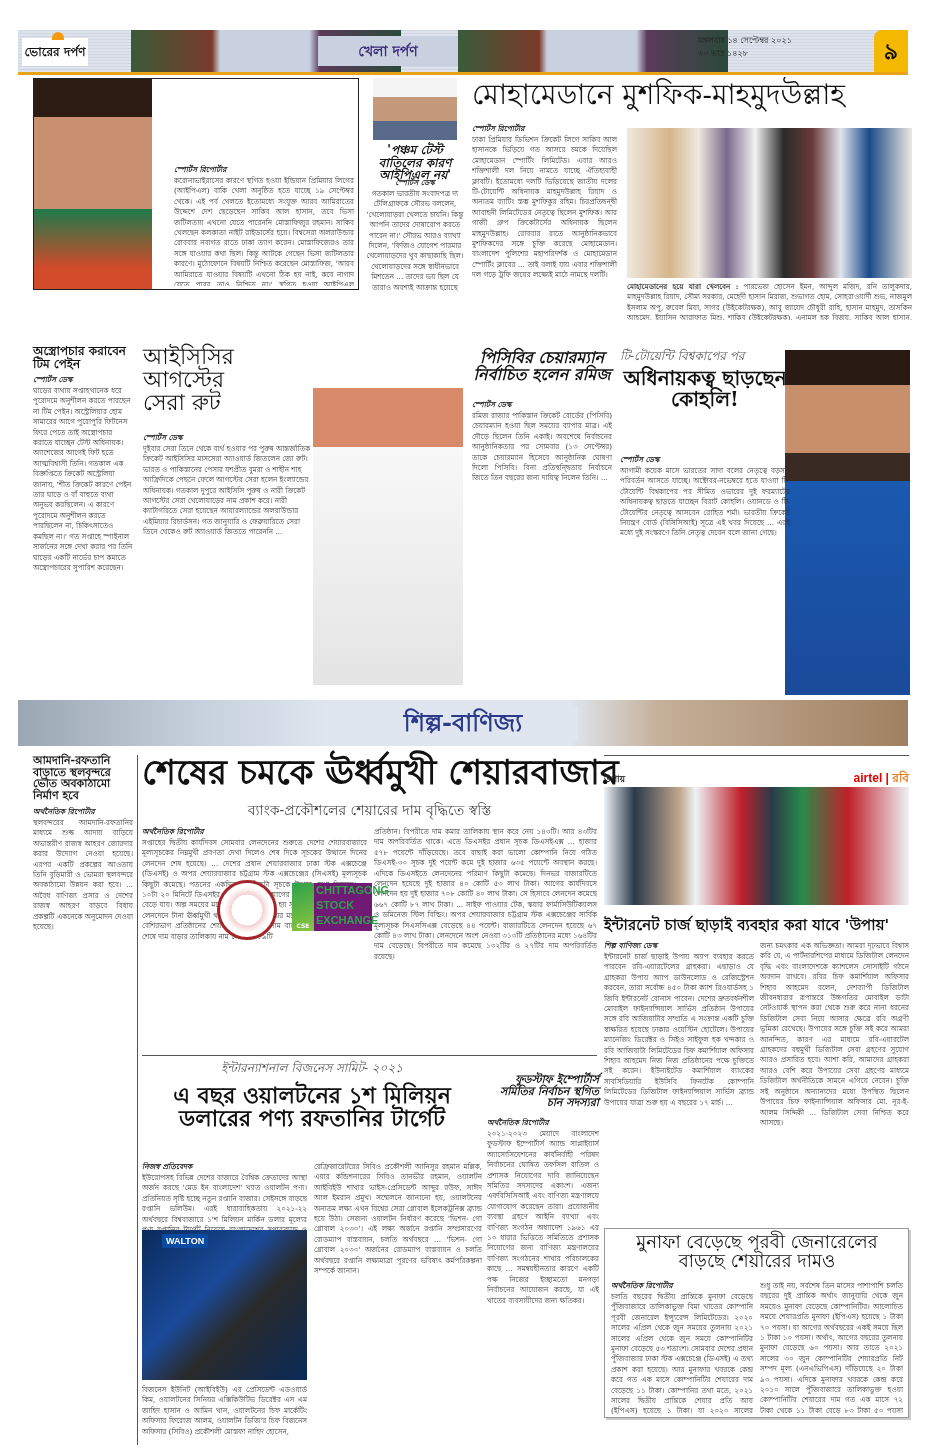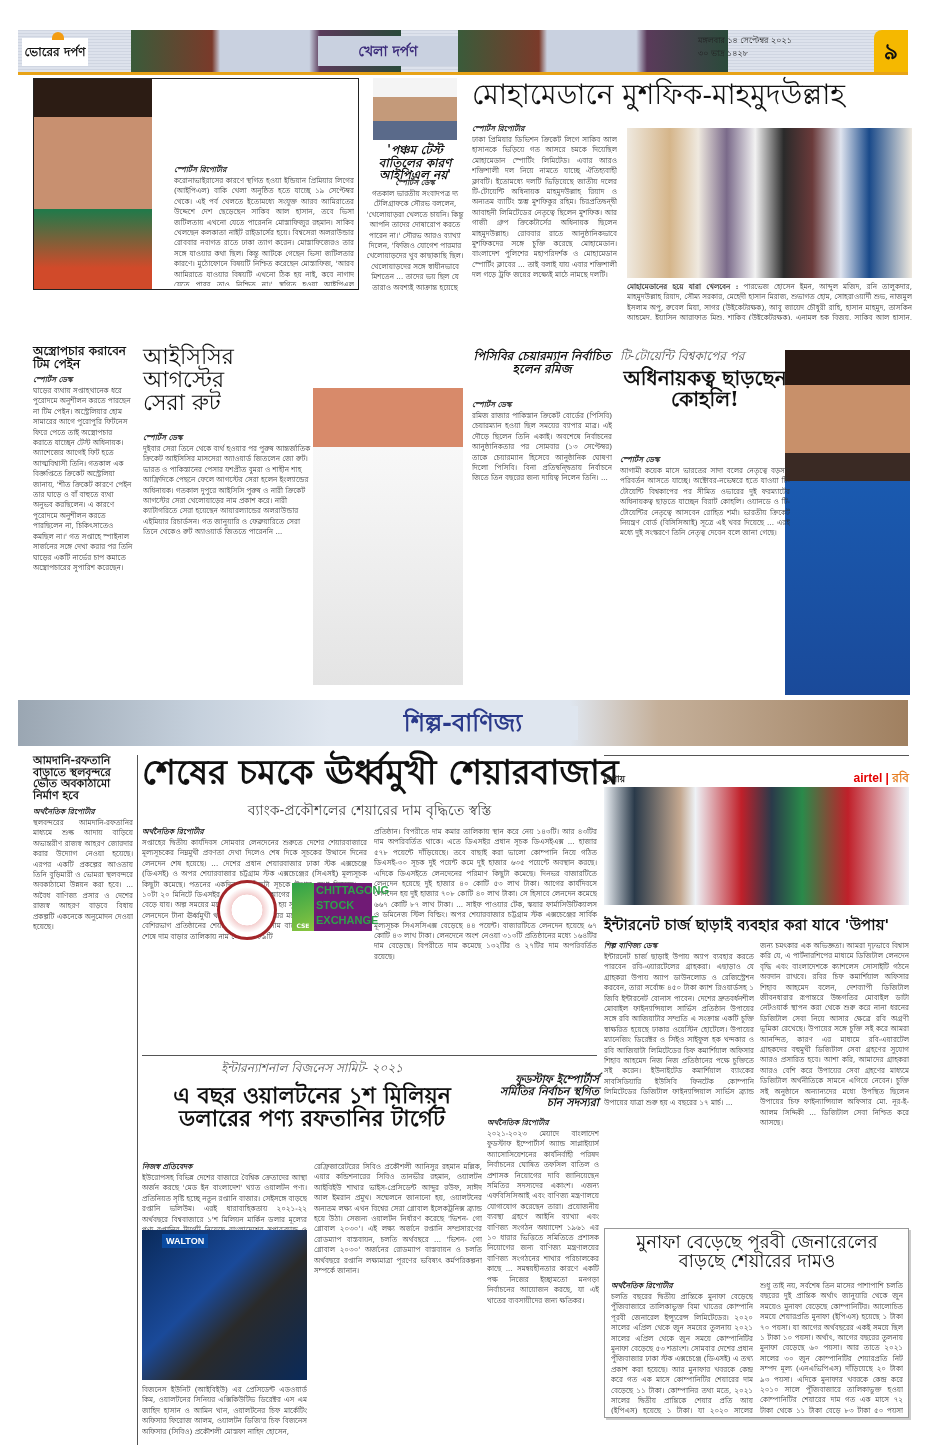--- a/index.html
+++ b/index.html
@@ -76,21 +76,21 @@
 </div>
 
 <div class="abs" style="left:143px;top:345px;width:322px;height:350px">
   <div class="abs head" style="left:0;top:0;width:120px;font-size:22px;font-weight:normal">আইসিসির আগস্টের সেরা রুট</div>
   <div class="abs photo" style="left:170px;top:10px;width:150px;height:330px;background:linear-gradient(180deg,#fff 0 10%,#d88a6a 10% 28%,#f8f8f8 28%,#e4e4e4 100%)"></div>
   <div class="abs byline" style="left:0;top:88px">স্পোর্টস ডেস্ক</div>
   <div class="abs body-text" style="left:0;top:99px;width:170px;height:245px;text-align:left">দুইবার সেরা তিনে থেকে ব্যর্থ হওয়ার পর পুরুষ আন্তর্জাতিক ক্রিকেট আইসিসির মাসসেরা অ্যাওয়ার্ড জিতলেন জো রুট। ভারত ও পাকিস্তানের পেসার যশপ্রীত বুমরা ও শাহীন শাহ আফ্রিদিকে পেছনে ফেলে আগস্টের সেরা হলেন ইংল্যান্ডের অধিনায়ক। গতকাল দুপুরে আইসিসি পুরুষ ও নারী ক্রিকেট আগস্টের সেরা খেলোয়াড়ের নাম প্রকাশ করে। নারী ক্যাটাগরিতে সেরা হয়েছেন আয়ারল্যান্ডের অলরাউন্ডার এইমিয়ার রিচার্ডসন। গত জানুয়ারি ও ফেব্রুয়ারিতে সেরা তিনে থেকেও রুট অ্যাওয়ার্ড জিততে পারেননি ...</div>
 </div>
 
 <div class="abs" style="left:472px;top:350px;width:140px;height:345px">
-  <div class="abs head" style="left:0;top:0;width:140px;font-size:12px;text-align:center;font-style:italic">পিসিবির চেয়ারম্যান নির্বাচিত হলেন রমিজ</div>
+  <div class="abs head" style="left:0;top:0;width:140px;font-size:16px;text-align:center;font-style:italic">পিসিবির চেয়ারম্যান নির্বাচিত হলেন রমিজ</div>
   <div class="abs byline" style="left:0;top:50px">স্পোর্টস ডেস্ক</div>
   <div class="abs body-text" style="left:0;top:61px;width:140px;height:284px">রমিজ রাজার পাকিস্তান ক্রিকেট বোর্ডের (পিসিবি) চেয়ারম্যান হওয়া ছিল সময়ের ব্যাপার মাত্র। এই দৌড়ে ছিলেন তিনি একাই। অবশেষে নির্বাচনের আনুষ্ঠানিকতার পর সোমবার (১৩ সেপ্টেম্বর) তাকে চেয়ারম্যান হিসেবে আনুষ্ঠানিক ঘোষণা দিলো পিসিবি। বিনা প্রতিদ্বন্দ্বিতায় নির্বাচনে জিতে তিন বছরের জন্য দায়িত্ব নিলেন তিনি। ...</div>
 </div>
 
 <div class="abs" style="left:620px;top:350px;width:290px;height:345px">
   <div class="abs head" style="left:0;top:0;width:200px;font-size:12px;color:#555;font-style:italic;font-weight:normal">টি-টোয়েন্টি বিশ্বকাপের পর</div>
   <div class="abs head" style="left:0;top:18px;width:170px;font-size:20px;text-align:center">অধিনায়কত্ব ছাড়ছেন কোহলি!</div>
   <div class="abs photo" style="left:165px;top:0;width:125px;height:345px;background:linear-gradient(180deg,#2a1a14 0 10%,#c8906a 10% 30%,#3a2a24 30% 38%,#1a5ab0 38%,#1a4a9a 100%)"></div>
   <div class="abs byline" style="left:0;top:105px">স্পোর্টস ডেস্ক</div>
   <div class="abs body-text" style="left:0;top:116px;width:170px;height:229px">আগামী কয়েক মাসে ভারতের সাদা বলের নেতৃত্বে বড়সড় পরিবর্তন আসতে যাচ্ছে। অক্টোবর-নভেম্বরে হতে যাওয়া টি-টোয়েন্টি বিশ্বকাপের পর সীমিত ওভারের দুই ফরম্যাটের অধিনায়কত্ব ছাড়তে যাচ্ছেন বিরাট কোহলি। ওয়ানডে ও টি-টোয়েন্টির নেতৃত্বে আসবেন রোহিত শর্মা। ভারতীয় ক্রিকেট নিয়ন্ত্রণ বোর্ড (বিসিসিআই) সূত্রে এই খবর দিয়েছে ... এরই মধ্যে দুই সংস্করণে তিনি নেতৃত্ব দেবেন বলে জানা গেছে।</div>

